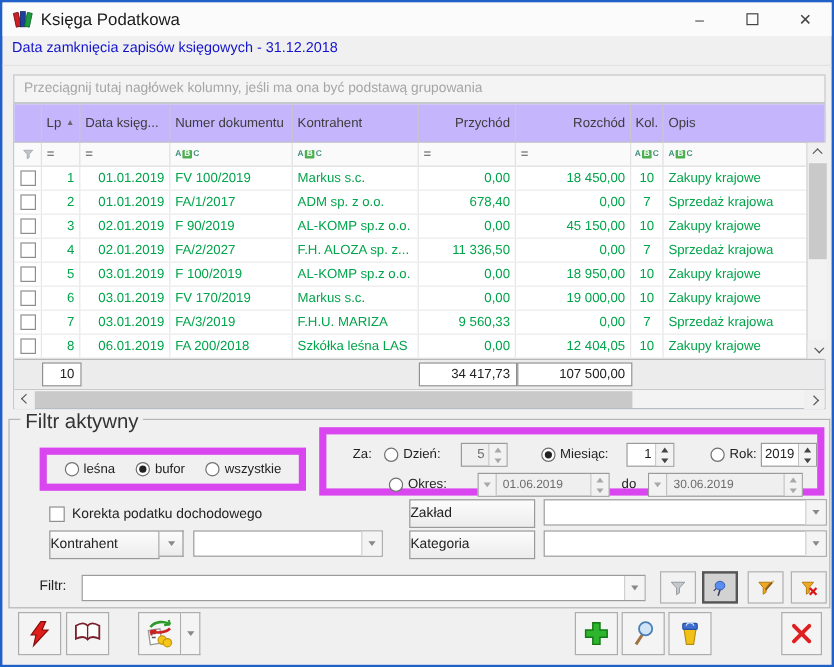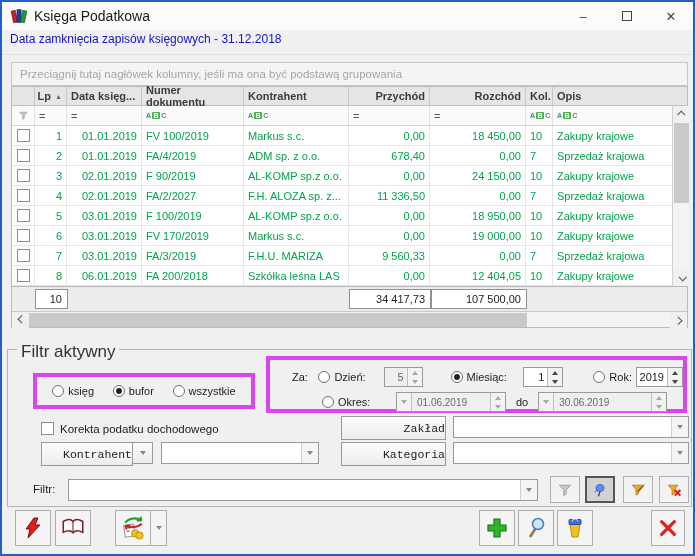--- a/index.html
+++ b/index.html
@@ -14,28 +14,28 @@
   .win-btn { width:44px; height:100%; display:flex; align-items:center; justify-content:center; color:#444; font-size:13px; }
   .maxi-box { width:10px; height:10px; border:1px solid #444; }
   .subtitle { position:absolute; left:8px; top:30px; font-size:12px; color:#1414cc; }
   .subtitle-sep { position:absolute; left:0; right:0; top:52px; border-top:1px solid #e2e2e2; }
 
   
   .groupbar { position:absolute; left:9px; top:60px; width:677px; height:24px; background:#f4f4f4; border:1px solid #c6c6c6; display:flex; align-items:center; padding-left:8px; font-size:11.5px; color:#a6a6a6; }
 
   
   .grid { position:absolute; left:9px; top:84px; width:677px; border:1px solid #b4bcc8; background:#fff; font-size:11px; }
-  .ghead { display:flex; height:19px; background:#e5e5e5; border-bottom:1px solid #c0c0c0; color:#3c3c3c;font-weight:bold; }
+  .ghead { display:flex; height:32px; background:#c4b5fd; border-bottom:1px solid #c0c0c0; color:#3c3c3c; }
   .ghead .cell { display:flex; align-items:center; border-right:1px solid #c8c8c8; padding:0 4px; }
   .gfilter { display:flex; height:20px; background:#fafafa; border-bottom:1px solid #d6d6d6; color:#555; }
   .gfilter .cell { display:flex; align-items:center; border-right:1px solid #e0e0e0; padding:0 4px; }
   .grow { display:flex; height:20px; background:#fff; border-bottom:1px solid #e6e6e6; color:#00a44a; }
   .grow .cell { display:flex; align-items:center; border-right:1px solid #e6e6e6; padding:0 4px; overflow:hidden; white-space:nowrap; }
   .c0{width:23px; justify-content:center;} .c1{width:32px;} .c2{width:75px;} .c3{width:102px;}
-  .c4{width:105px;} .c5{width:81px;} .c6{width:96px;} .c7{width:27px;} .c8{width:119px; border-right:none !important;}
+  .c4{width:105px;} .c5{width:81px;} .c6{width:96px;} .c7{width:27px;justify-content:center;} .c8{width:119px; border-right:none !important;}
   .num { justify-content:flex-end; }
   .hdr-num { justify-content:flex-end; }
   .gbody { display:flex; }
   .gleft { width:660px; }
   .sort-tri { font-size:7px; color:#666; margin-left:4px; }
   .chk { width:13px; height:13px; border:1px solid #8e8e8e; background:#fff; }
   .abc { display:flex; align-items:center; gap:1px; font-size:7px; font-weight:bold; color:#3f8f7f; }
   .abc .b { background:#4caf50; color:#fff; padding:0 1.5px; border-radius:1px; }
 
   
@@ -54,21 +54,21 @@
   
   .gsum { position:relative; height:25px; background:#ececec; border-top:1px solid #b8b8b8; }
   .sum-box { position:absolute; top:2px; height:20px; background:#fff; border:1px solid #909090; font-size:11px; color:#222; display:flex; align-items:center; justify-content:flex-end; padding-right:5px; }
   .sum-count { left:23px; width:33px; }
   .sum-income { left:337px; width:82px; }
   .sum-expense { left:419px; width:96px; }
 
   
   .fieldset { position:absolute; left:5px; top:347px; width:685px; height:158px; border:1px solid #b5b5b5; }
   .legend { position:absolute; left:9px; top:-8px; background:#f0f0f0; padding:0 4px; font-size:17px; color:#333; }
-  .gbox { position:absolute; border:4px solid #d946ef; }
+  .gbox { position:absolute; border:6px solid #d946ef; }
   .scope-box { left:25px; top:23px; width:222px; height:36px; display:flex; align-items:center; justify-content:space-around; padding:0 6px; }
   .za-box { left:258px; top:6px; width:421px; height:57px; font-size:11px; color:#222; }
   .za-row { position:absolute; left:0; right:0; display:flex; align-items:center; }
   .za-r1 { top:7px; } .za-r2 { top:32px; }
   .radio { display:flex; align-items:center; gap:4px; font-size:11px; color:#222; }
   .rdot { width:12px; height:12px; border:1px solid #707070; border-radius:50%; background:#fff; display:flex; align-items:center; justify-content:center; flex:0 0 auto; }
   .rdot.sel::after { content:""; width:6px; height:6px; border-radius:50%; background:#222; }
 
   .spin { display:flex; height:20px; border:1px solid #9a9a9a; background:#fff; }
   .spin-val { display:flex; align-items:center; justify-content:flex-end; padding:0 3px; font-size:11px; color:#222; }
@@ -77,21 +77,21 @@
   .tri-up { width:0; height:0; border-left:3.5px solid transparent; border-right:3.5px solid transparent; border-bottom:4px solid #444; }
   .tri-down { width:0; height:0; border-left:3.5px solid transparent; border-right:3.5px solid transparent; border-top:4px solid #444; }
   .disabled { background:#efefef !important; }
   .disabled .spin-val, .disabled .date-val { color:#6a6a6a; }
   .disabled .tri-up { border-bottom-color:#a8a8a8; } .disabled .tri-down { border-top-color:#a8a8a8; }
   .datebox { display:flex; height:20px; border:1px solid #9a9a9a; background:#fff; align-items:stretch; }
   .dd-part { width:15px; display:flex; align-items:center; justify-content:center; border-right:1px solid #c0c0c0; background:#f2f2f2; }
   .date-val { display:flex; align-items:center; padding:0 5px; font-size:10px; color:#222; }
 
   .check-row { position:absolute; left:33px; top:72px; display:flex; align-items:center; gap:6px; font-size:11.5px; color:#222; }
-  .push-btn { height:24px; border:1px solid #9a9a9a; background:linear-gradient(#fcfcfc,#ececec); display:flex; align-items:center; justify-content:flex-end; font-size:11.5px; color:#222;font-family:Liberation Mono, monospace; }
+  .push-btn { height:24px; border:1px solid #9a9a9a; background:linear-gradient(#fcfcfc,#ececec); display:flex; align-items:center; justify-content:flex-start; font-size:11.5px; color:#222; }
   .split-arrow { width:20px; height:22px; border:1px solid #9a9a9a; border-left:none; background:linear-gradient(#fcfcfc,#ececec); display:flex; align-items:center; justify-content:center; }
   .combo { height:22px; border:1px solid #9a9a9a; background:#fff; display:flex; align-items:center; }
   .combo-arrow { margin-left:auto; width:17px; height:100%; display:flex; align-items:center; justify-content:center; border-left:1px solid #d0d0d0; background:#f4f4f4; }
   .filtr-label { position:absolute; left:25px; top:133px; font-size:11.5px; color:#222; }
   .icon-sq { position:absolute; top:126px; width:30px; height:27px; border:1px solid #b0b0b0; background:#f2f2f2; display:flex; align-items:center; justify-content:center; }
   .icon-sq.pressed { background:#d2d2d2; border:2px solid #555; }
 
   
   .tb-btn { position:absolute; top:508px; width:36px; height:36px; border:1px solid #adadad; background:#f4f4f4; display:flex; align-items:center; justify-content:center; }
   .tb-dd { position:absolute; top:508px; width:16px; height:36px; border:1px solid #adadad; border-left:none; background:#f4f4f4; display:flex; align-items:center; justify-content:center; }
@@ -222,37 +222,37 @@
           <div class="cell c6 num">18 450,00</div>
           <div class="cell c7">10</div>
           <div class="cell c8">Zakupy krajowe</div>
         </div>
         <div class="grow">
           <div class="cell c0">
               <span class="chk"></span>
             </div>
           <div class="cell c1 num">2</div>
           <div class="cell c2 num">01.01.2019</div>
-          <div class="cell c3">FA/4/2019</div>
+          <div class="cell c3">FA/1/2017</div>
           <div class="cell c4">ADM sp. z o.o.</div>
           <div class="cell c5 num">678,40</div>
           <div class="cell c6 num">0,00</div>
           <div class="cell c7">7</div>
           <div class="cell c8">Sprzedaż krajowa</div>
         </div>
         <div class="grow">
           <div class="cell c0">
               <span class="chk"></span>
             </div>
           <div class="cell c1 num">3</div>
           <div class="cell c2 num">02.01.2019</div>
           <div class="cell c3">F 90/2019</div>
           <div class="cell c4">AL-KOMP sp.z o.o.</div>
           <div class="cell c5 num">0,00</div>
-          <div class="cell c6 num">24 150,00</div>
+          <div class="cell c6 num">45 150,00</div>
           <div class="cell c7">10</div>
           <div class="cell c8">Zakupy krajowe</div>
         </div>
         <div class="grow">
           <div class="cell c0">
               <span class="chk"></span>
             </div>
           <div class="cell c1 num">4</div>
           <div class="cell c2 num">02.01.2019</div>
           <div class="cell c3">FA/2/2027</div>
@@ -342,21 +342,21 @@
         </div>
     </div>
   </div>
 
   <div class="fieldset">
     <span class="legend">Filtr aktywny</span>
 
     <div class="gbox scope-box">
       <label class="radio">
           <span class="rdot"></span>
-          <span>księg</span>
+          <span>leśna</span>
         </label>
       <label class="radio">
           <span class="rdot sel"></span>
           <span>bufor</span>
         </label>
       <label class="radio">
           <span class="rdot"></span>
           <span>wszystkie</span>
         </label>
     </div>

